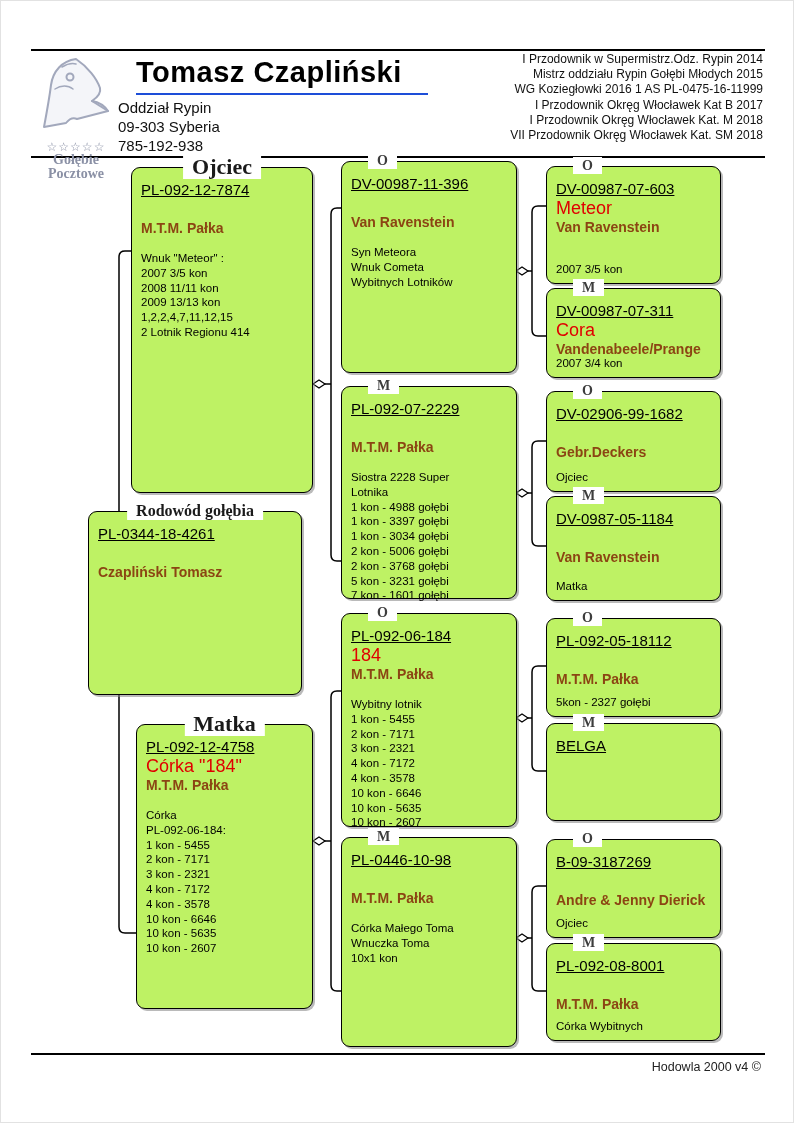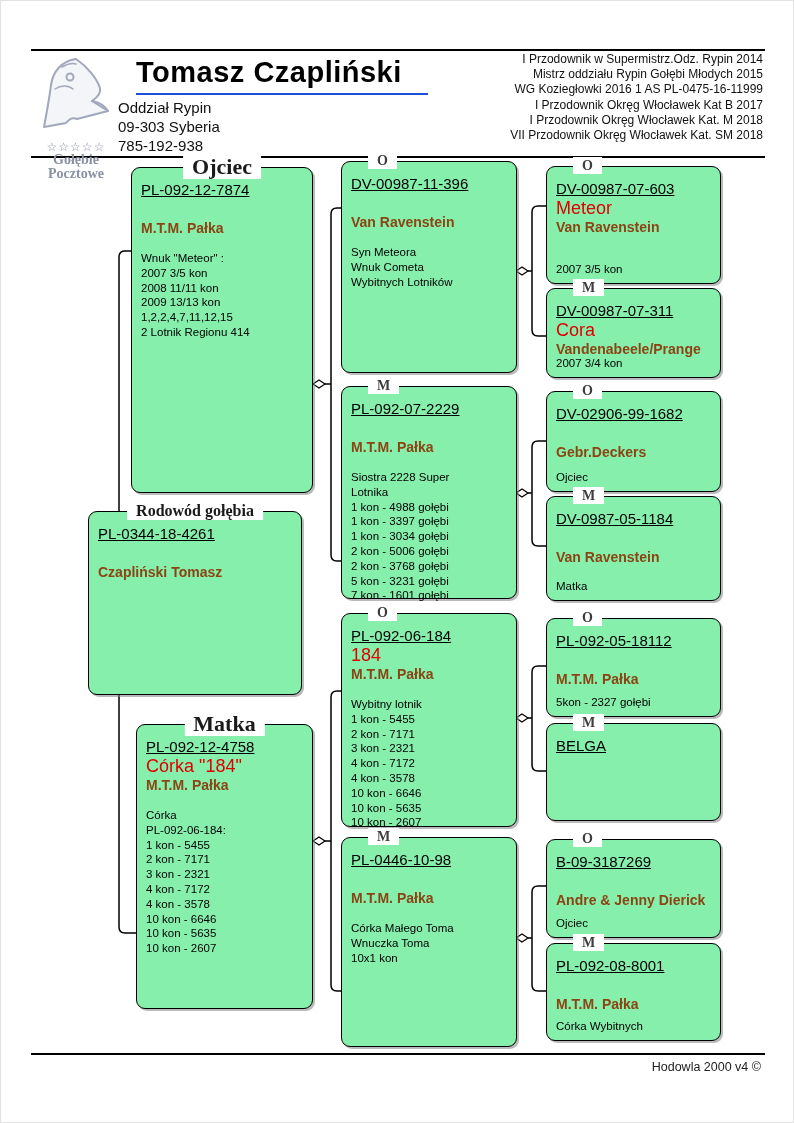--- a/index.html
+++ b/index.html
@@ -10,21 +10,21 @@
 
   
   .logo { position:absolute; left:36px; top:54px; width:78px; text-align:center; }
   .logo-stars { font-size:12px; letter-spacing:1px; color:#8a90a5; line-height:12px; }
   .logo-text { font-family:"Liberation Serif", serif; font-weight:bold; color:#8a90a5; font-size:14px; line-height:14px; }
   .title { position:absolute; left:115px; top:55px; font-size:29px; font-weight:bold; letter-spacing:0.5px; border-bottom:2px solid #1d4ed8; padding:0 26px 4px 0;margin-left:20px; }
   .address { position:absolute; left:117px; top:97px; font-size:15px; line-height:19px; color:#111; }
   .achievements { position:absolute; right:30px; top:51px; text-align:right; font-size:12px; line-height:15.2px; color:#111; }
 
   
-  .pbox { position:absolute; background:#86efac; border:1.5px solid #000; border-radius:9px;
+  .pbox { position:absolute; background:#bef264; border:1.5px solid #000; border-radius:9px;
           box-shadow:2px 2px 0 rgba(130,130,130,.55); padding:12px 9px 8px 9px; z-index:2; }
   .frame-label { position:absolute; top:-13px; left:50%; transform:translateX(-50%); background:#fff;
                  padding:0 9px; font-family:"Liberation Serif", serif; font-weight:bold; font-size:22px;
                  line-height:24px; color:#1a1a1a; white-space:nowrap; }
   .frame-label.small { font-size:16px; line-height:18px; top:-10px; }
   .sex-label { position:absolute; top:-10px; left:26px; transform:none; background:#fff; padding:0 9px;
                font-family:"Liberation Serif", serif; font-weight:bold; font-size:14px; line-height:17px; color:#3d3d3d; }
   .ring { font-size:15px; font-weight:normal; text-decoration:underline; line-height:20px; color:#000; white-space:nowrap; }
   .alias { font-size:18px; font-weight:normal; line-height:19px; min-height:19px; color:#e00000; white-space:nowrap; }
   .name { font-size:14px; font-weight:bold; line-height:19px; min-height:19px; color:#8b4513; white-space:nowrap; }

